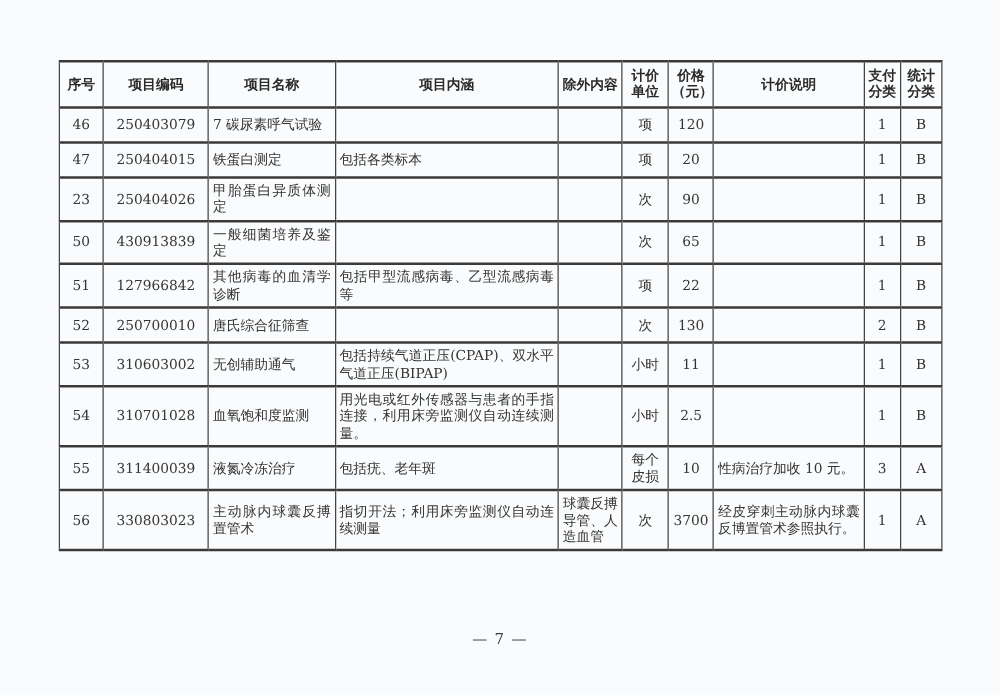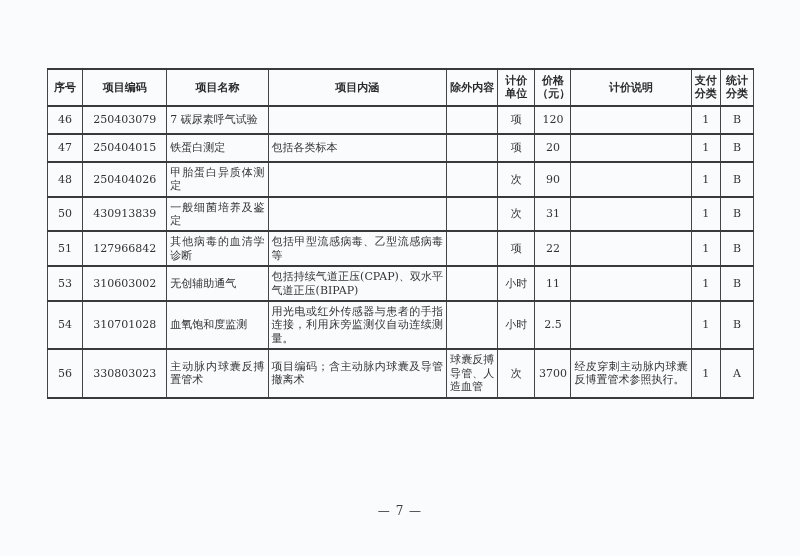--- a/index.html
+++ b/index.html
@@ -8,21 +8,21 @@
     width: 800px;
     height: 556px;
     background: #fafbfc;
     overflow: hidden;
     font-family: "DejaVu Serif", "Liberation Serif", serif;
     color: #333333;
   }
   table.pricing {
     position: absolute;
     left: 47px;
-    top: 68px;
+    top: 48px;
     width: 707px;
     border-collapse: collapse;
     table-layout: fixed;
   }
   .pricing th, .pricing td {
     border-left: 1px solid #454545;
     border-right: 1px solid #454545;
     border-top: 2px solid #3a3a3a;
     border-bottom: 2px solid #3a3a3a;
     font-size: 11px;
@@ -116,56 +116,68 @@
           <td>铁蛋白测定</td>
           <td>包括各类标本</td>
           <td></td>
           <td>项</td>
           <td>20</td>
           <td></td>
           <td>1</td>
           <td>B</td>
         </tr>
         <tr>
-          <td>48</td>
+          <td>23</td>
           <td>250404026</td>
           <td>甲胎蛋白异质体测定</td>
           <td></td>
           <td></td>
           <td>次</td>
           <td>90</td>
           <td></td>
           <td>1</td>
           <td>B</td>
         </tr>
         <tr>
           <td>50</td>
           <td>430913839</td>
           <td>一般细菌培养及鉴定</td>
           <td></td>
           <td></td>
           <td>次</td>
-          <td>31</td>
+          <td>65</td>
           <td></td>
           <td>1</td>
           <td>B</td>
         </tr>
         <tr>
           <td>51</td>
           <td>127966842</td>
           <td>其他病毒的血清学诊断</td>
           <td>包括甲型流感病毒、乙型流感病毒等</td>
           <td></td>
           <td>项</td>
           <td>22</td>
           <td></td>
           <td>1</td>
           <td>B</td>
         </tr>
         <tr>
+          <td>52</td>
+          <td>250700010</td>
+          <td>唐氏综合征筛查</td>
+          <td></td>
+          <td></td>
+          <td>次</td>
+          <td>130</td>
+          <td></td>
+          <td>2</td>
+          <td>B</td>
+        </tr>
+        <tr>
           <td>53</td>
           <td>310603002</td>
           <td>无创辅助通气</td>
           <td>包括持续气道正压(CPAP)、双水平气道正压(BIPAP)</td>
           <td></td>
           <td>小时</td>
           <td>11</td>
           <td></td>
           <td>1</td>
           <td>B</td>
@@ -176,24 +188,36 @@
           <td>血氧饱和度监测</td>
           <td>用光电或红外传感器与患者的手指连接，利用床旁监测仪自动连续测量。</td>
           <td></td>
           <td>小时</td>
           <td>2.5</td>
           <td></td>
           <td>1</td>
           <td>B</td>
         </tr>
         <tr>
+          <td>55</td>
+          <td>311400039</td>
+          <td>液氮冷冻治疗</td>
+          <td>包括疣、老年斑</td>
+          <td></td>
+          <td>每个皮损</td>
+          <td>10</td>
+          <td>性病治疗加收 10 元。</td>
+          <td>3</td>
+          <td>A</td>
+        </tr>
+        <tr>
           <td>56</td>
           <td>330803023</td>
           <td>主动脉内球囊反搏置管术</td>
-          <td>项目编码；含主动脉内球囊及导管撤离术</td>
+          <td>指切开法；利用床旁监测仪自动连续测量</td>
           <td>球囊反搏导管、人造血管</td>
           <td>次</td>
           <td>3700</td>
           <td>经皮穿刺主动脉内球囊反博置管术参照执行。</td>
           <td>1</td>
           <td>A</td>
         </tr>
       </tbody>
   </table>
 

